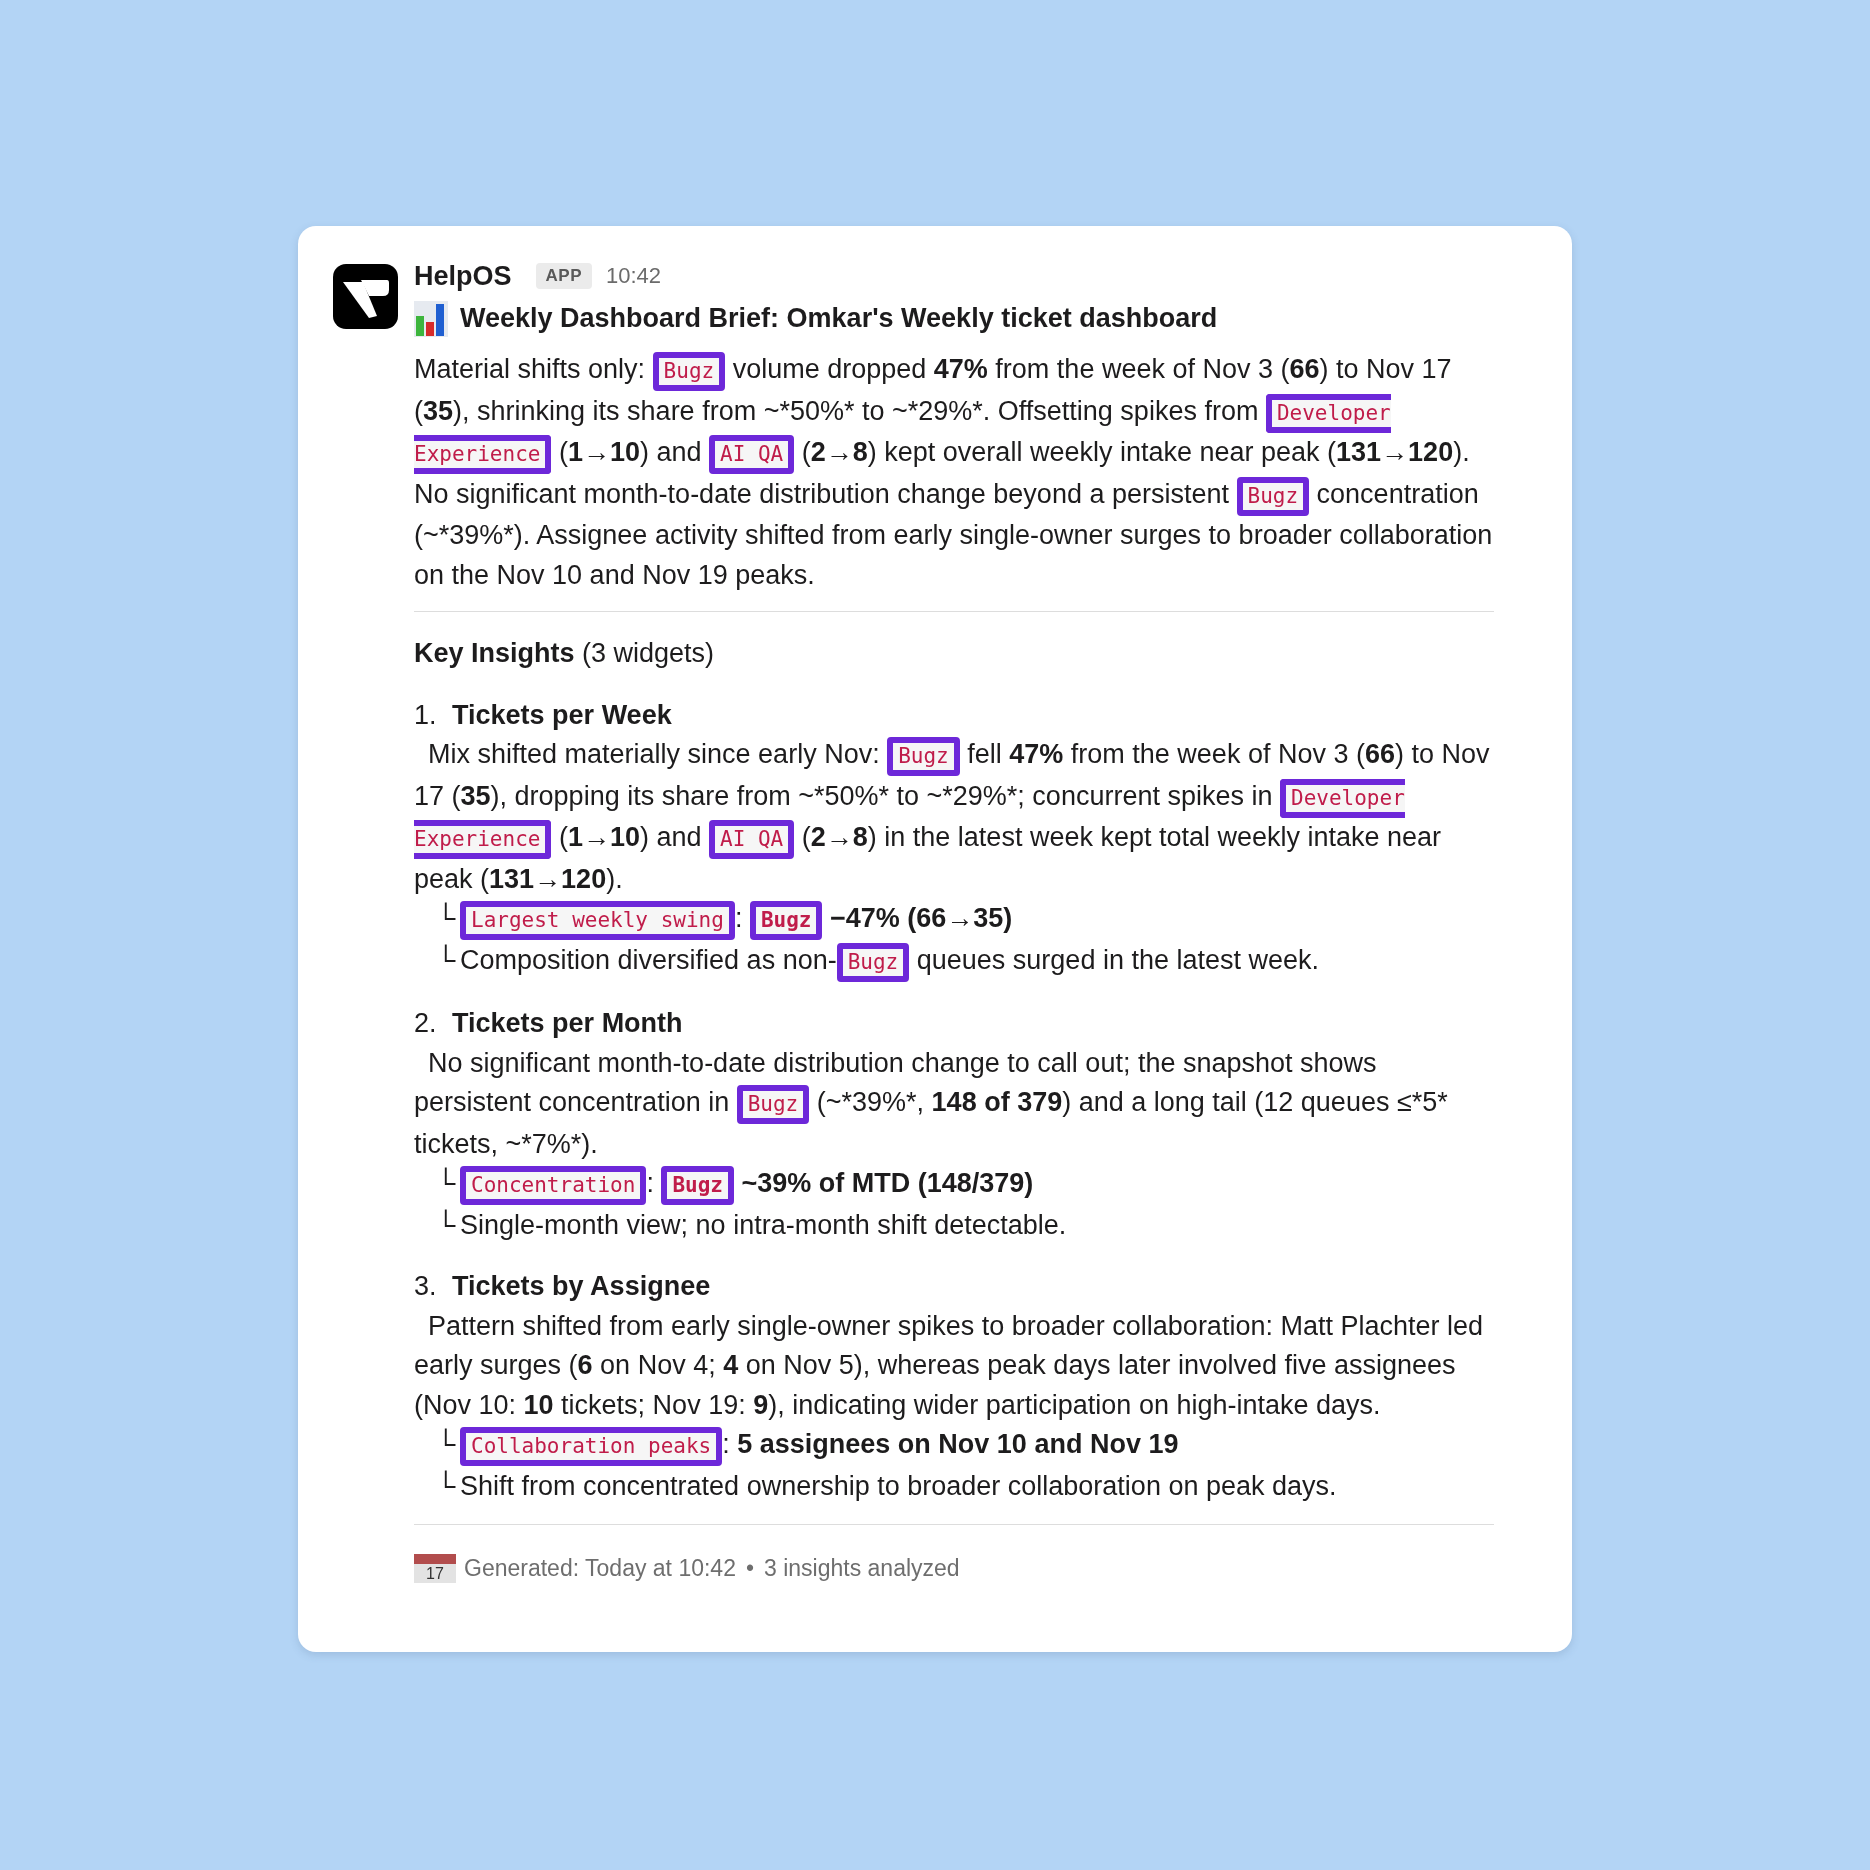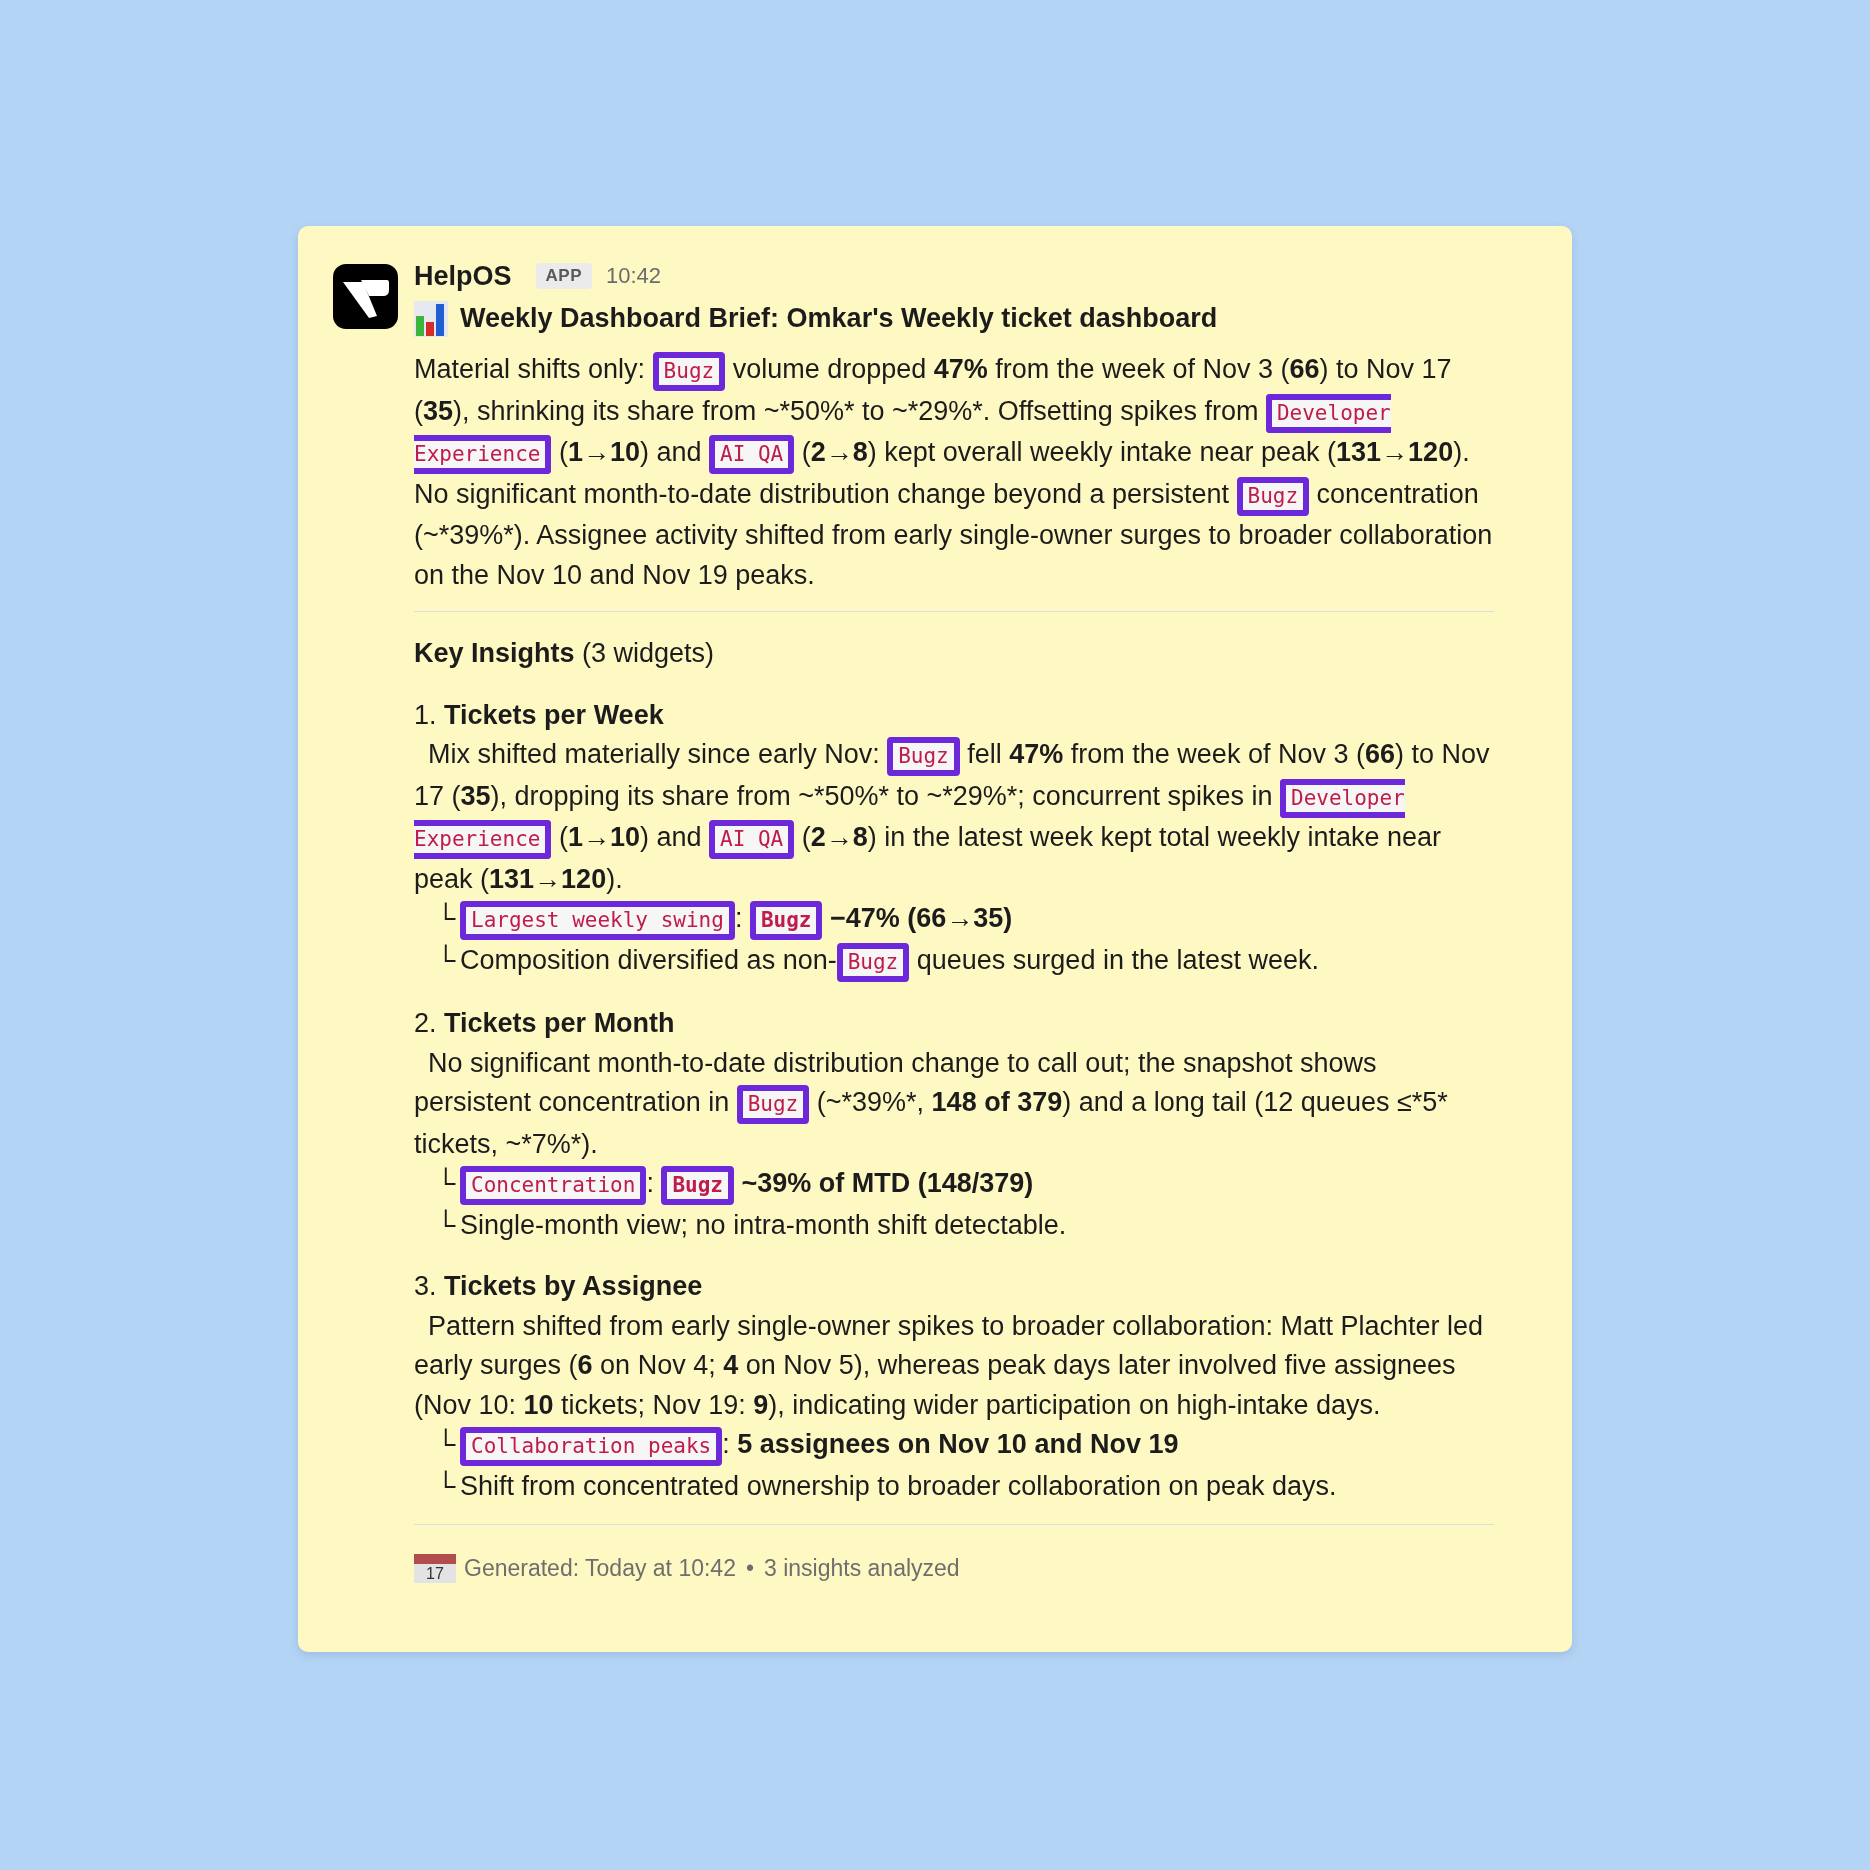--- a/index.html
+++ b/index.html
@@ -8,22 +8,22 @@
       background: #b3d4f5;
       font-family: "Liberation Sans", "DejaVu Sans", sans-serif;
       color: #1d1c1d;
       position: relative;
       overflow: hidden;
     }
     .card {
       position: absolute;
       left: 298px; top: 226px;
       width: 1274px; height: 1426px;
-      background: #fef9c3;
-      border-radius: 10px;
+      background: #ffffff;
+      border-radius: 18px;
       box-shadow: 0 3px 8px rgba(60, 90, 130, 0.18);
     }
     .avatar {
       position: absolute;
       left: 35px; top: 38px;
       width: 65px; height: 65px;
       background: #000;
       border-radius: 13px;
       overflow: hidden;
     }
@@ -83,21 +83,21 @@
       padding: 1px 5px 2px 5px;
     }
     code.bold { font-weight: 700; }
     .divider {
       height: 1px; background: #dddddd;
       margin: 16px 0 22px 0;
     }
     .section-title { margin-top: 10px; }
     .insight { margin-top: 22px; }
     .insight-head { font-weight: 400; }
-    .insight-head b { font-weight: 700; }
+    .insight-head b { font-weight: 700; margin-left: 8px; }
     .insight-body { text-indent: 14px; }
     .sub {
       padding-left: 24px;
       position: relative;
     }
     .sub .corner { display: inline-block; width: 24px; margin-left: -2px; }
     .footer {
       display: flex; align-items: center;
       color: #6e6e6e;
       font-size: 23px;

